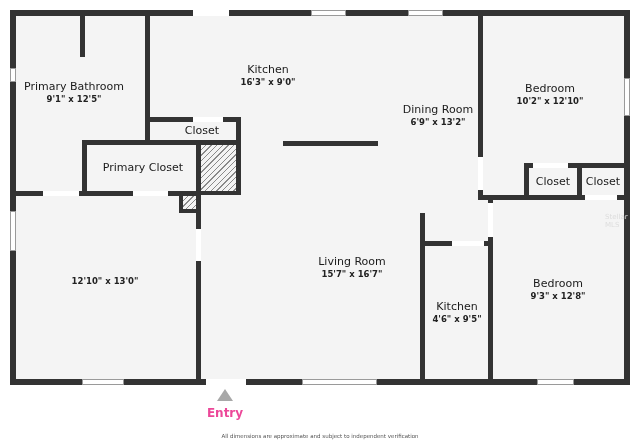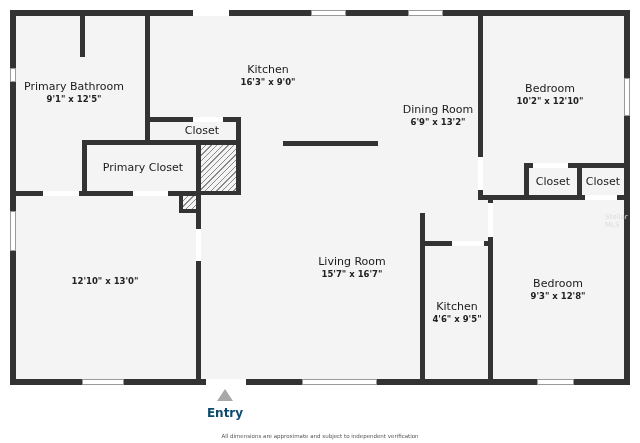--- a/index.html
+++ b/index.html
@@ -12,21 +12,21 @@
   .win { position: absolute; background: #ffffff; border: 1px solid #9a9a9a; box-sizing: border-box; }
   .hatch { position: absolute; box-sizing: border-box;
            background: repeating-linear-gradient(135deg, #f4f4f4 0 3px, #8a8a8a 3px 4px); }
   .label { position: absolute; text-align: center; transform: translateX(-50%); white-space: nowrap; color: #1a1a1a; }
   .label .name { font-weight: normal; font-size: 11px; line-height: 14px; display: block; }
   .label .dim { font-weight: bold; font-size: 8.5px; line-height: 11px; display: block; color: #222; }
   .entry-arrow { position: absolute; left: 217px; top: 389px; width: 0; height: 0;
                  border-left: 8px solid transparent; border-right: 8px solid transparent;
                  border-bottom: 12px solid #a8a8a8; }
   .entry-label { position: absolute; left: 225px; top: 406px; transform: translateX(-50%);
-                 font-weight: bold; font-size: 12px; color: #0c4a6e; }
+                 font-weight: bold; font-size: 12px; color: #ec4899; }
   .disclaimer { position: absolute; left: 320px; top: 433px; transform: translateX(-50%);
                 font-size: 5.5px; color: #555; white-space: nowrap; }
   .watermark { position: absolute; left: 605px; top: 213px; font-size: 7px; color: #dddddd; }
 </style>
 </head>
 <body>
 
 <div class="plan">
 
   <div class="floor" style="left:12px;top:12px;width:617px;height:371px;"></div>

